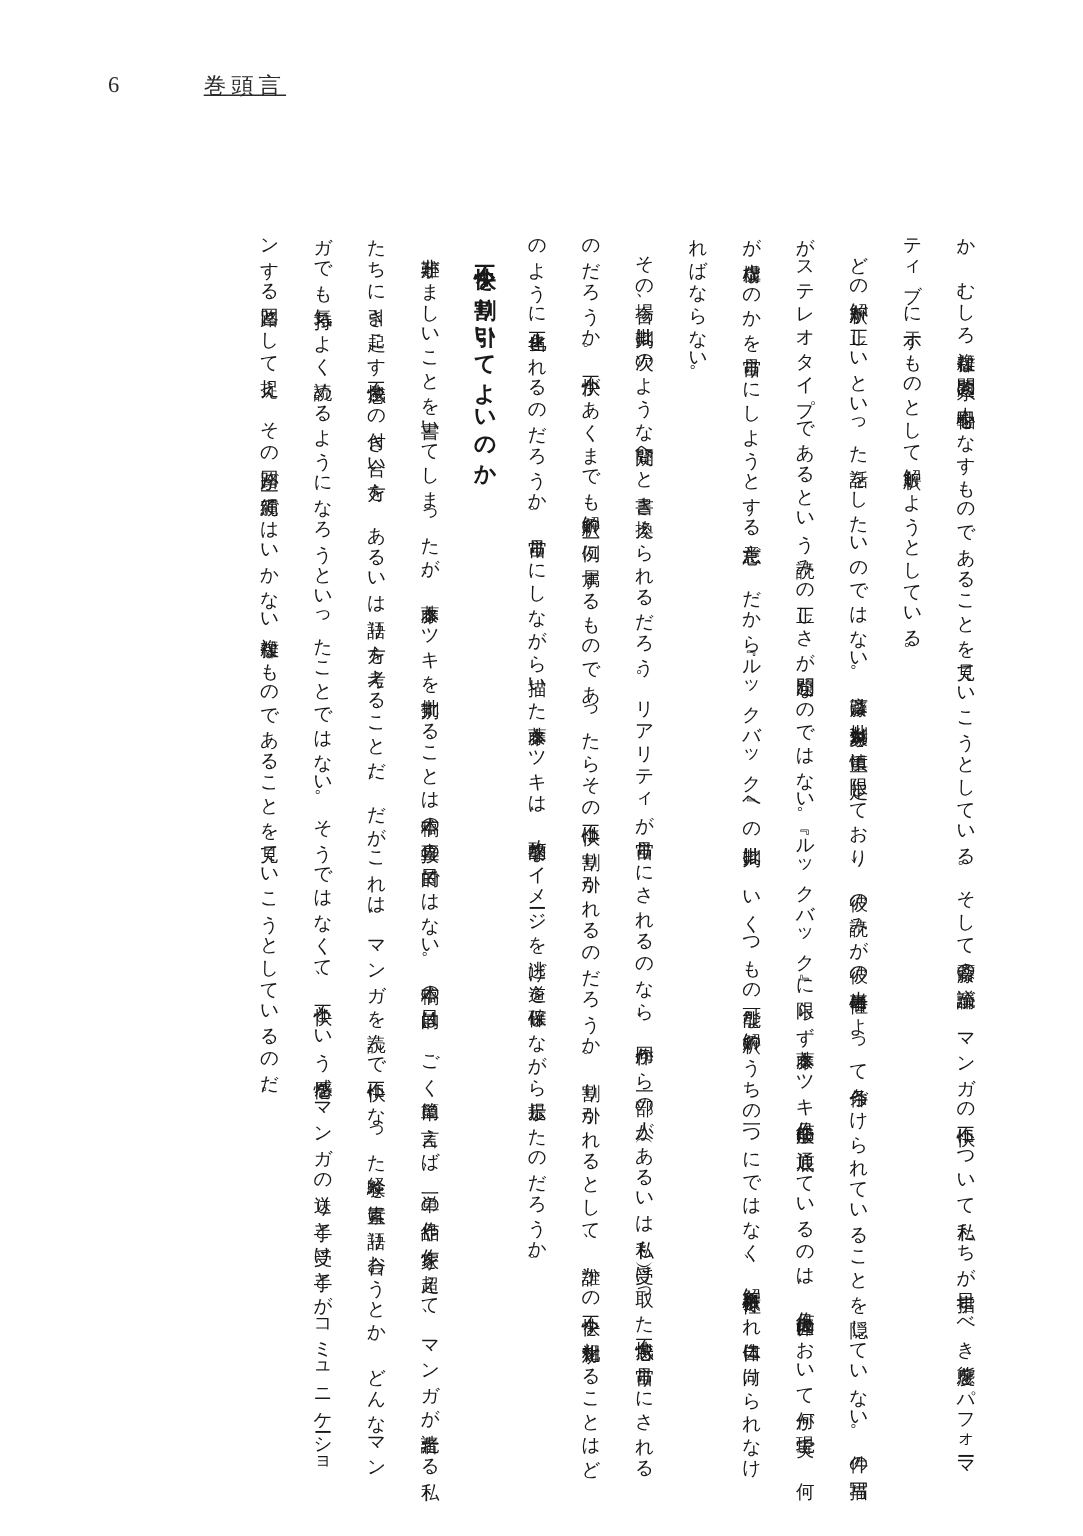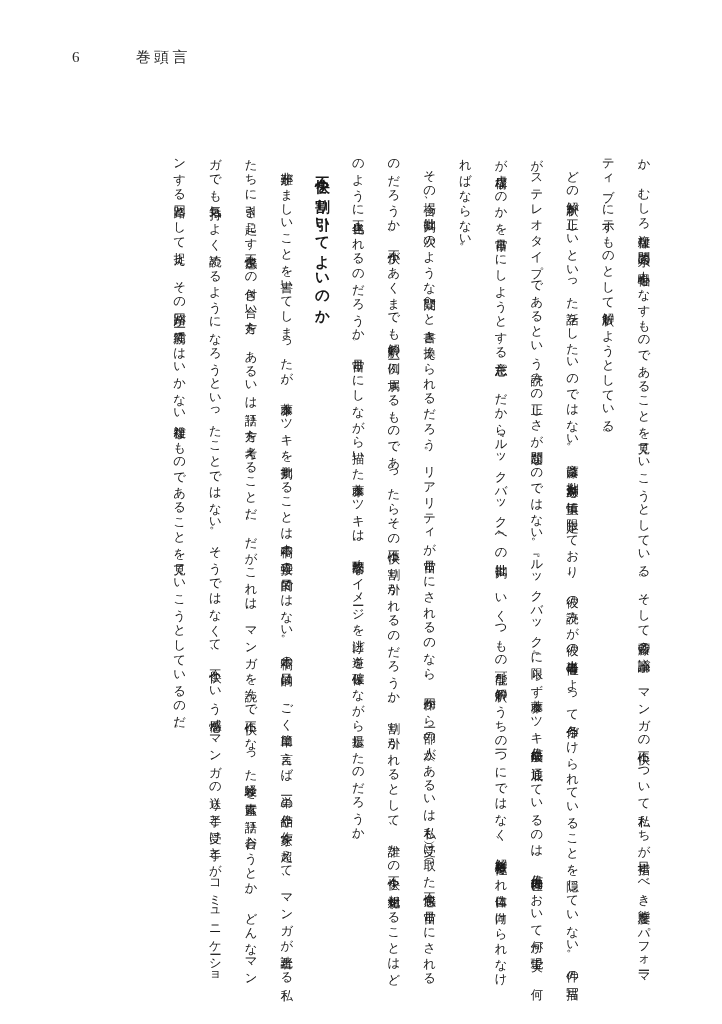--- a/index.html
+++ b/index.html
@@ -39,20 +39,21 @@
     font-family: "Liberation Serif", "DejaVu Serif", serif;
     font-size: 15px;
     letter-spacing: 0.02em;
     line-height: 1;
   }
   .head-title {
     font-family: "DejaVu Serif", "Liberation Serif", serif;
     font-size: 15px;
     letter-spacing: 0.22em;
     line-height: 1;
+    text-decoration: underline;
   }
 
   
   .textblock {
     position: absolute;
     top: 150px;
     left: 62px;
     width: 600px;
     height: 830px;
     writing-mode: vertical-rl;

